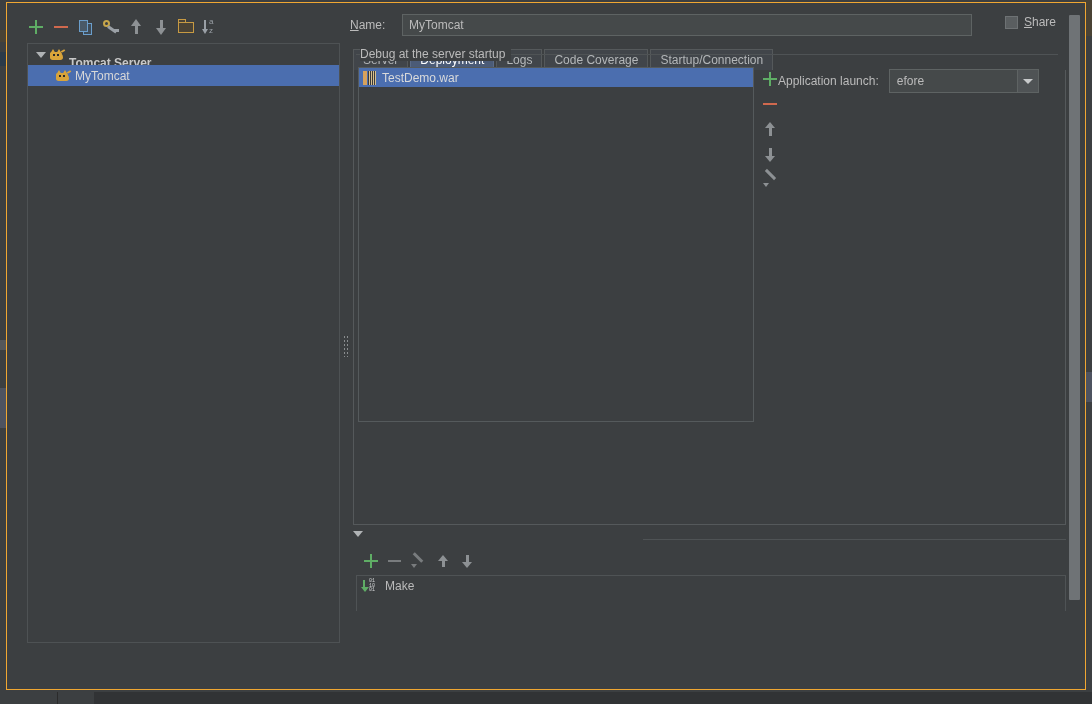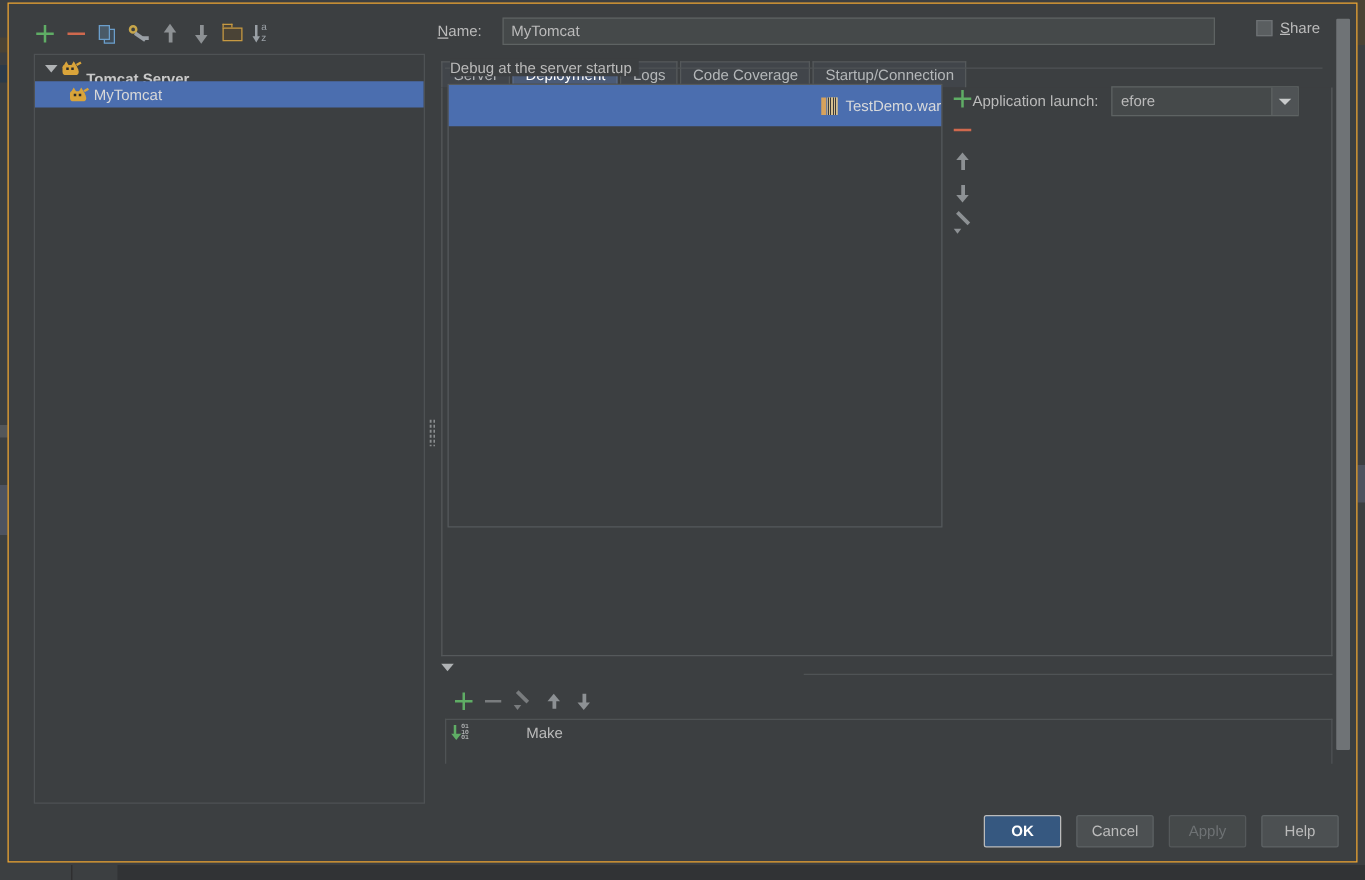--- a/index.html
+++ b/index.html
@@ -148,21 +148,21 @@
     border: 1px solid #55595b; border-top: none; background: #3c3f41;
   }
 
   .group-title { position:absolute; left: 10px; top: 44px; font-size: 12px; color: #bbbbbb; background:#3c3f41; padding-right:6px; z-index:2; }
   .group-line { position:absolute; left: 6px; top: 51px; width: 702px; height:1px; background:#4f5355; }
 
   .deploy-list {
     position: absolute; left: 8px; top: 64px; width: 396px; height: 355px;
     background: #3c3f41; border: 1px solid #555a5c;
   }
-  .deploy-item { height: 33px; display:flex; align-items:center; padding-left: 4px; cursor:pointer;justify-content:flex-end; }
+  .deploy-item { height: 19px; display:flex; align-items:center; padding-left: 4px; cursor:pointer; }
   .deploy-item.selected { background: #4b6eaf; }
   .war-icon { width: 13px; height: 14px; position: relative; margin-right: 6px; flex:0 0 13px; }
   .war-icon .wl { position:absolute; left:0; top:0; width:4px; height:14px; background:#d7a25c; }
   .war-icon .wr2{ position:absolute; left:5px; top:0; width:8px; height:14px; background:#d7c08e;
      background-image: repeating-linear-gradient(to right, #3a3a3a 0 1px, #d7c08e 1px 2px); }
   .deploy-label { font-size: 12px; color: #d9dadb; }
 
   .list-tools { position: absolute; left: 408px; top: 64px; width: 24px; }
   .lt-btn { width: 24px; height: 25px; position: relative; cursor: pointer; }
   .lt-plus::before { content:""; position:absolute; left:5px; top:11px; width:14px; height:2px; background:#5fad65; }
@@ -196,21 +196,21 @@
   .bl-plus::after  { content:""; position:absolute; left:9px; top:3px; width:2px; height:14px; background:#5fad65; }
   .bl-minus::before{ content:""; position:absolute; left:3px; top:9px; width:13px; height:2px; background:#797c7e; }
   .bl-pen .b { position:absolute; left:3px; top:5px; width:12px; height:3px; background:#797c7e; transform: rotate(45deg); transform-origin:center; }
   .bl-pen .t { position:absolute; left:2px; top:13px; width:0;height:0;border-left:3px solid transparent;border-right:3px solid transparent;border-top:4px solid #797c7e; }
   .bl-up .s { position:absolute; left:9px; top:8px; width:3px; height:8px; background:#8d9194; }
   .bl-up .h { position:absolute; left:5px; top:4px; width:0;height:0;border-left:5px solid transparent;border-right:5px solid transparent;border-bottom:6px solid #8d9194; }
   .bl-dn .s { position:absolute; left:9px; top:4px; width:3px; height:8px; background:#8d9194; }
   .bl-dn .h { position:absolute; left:5px; top:11px; width:0;height:0;border-left:5px solid transparent;border-right:5px solid transparent;border-top:6px solid #8d9194; }
 
   .bl-list { position: absolute; left: 3px; top: 44px; width: 710px; height: 36px; border-top: 1px solid #4f5355; border-left:1px solid #4f5355; border-right:1px solid #4f5355; }
-  .bl-item { height: 20px; display:flex; align-items:center; padding-left: 5px; cursor:pointer;gap:36px; }
+  .bl-item { height: 20px; display:flex; align-items:center; padding-left: 5px; cursor:pointer; }
   .make-icon { width: 18px; height: 14px; position: relative; margin-right: 5px; flex: 0 0 18px; }
   .make-icon .ar { position:absolute; left:1px; top:1px; width:2px; height:9px; background:#5fad65; }
   .make-icon .arh{ position:absolute; left:-1px; top:8px; width:0;height:0;border-left:4px solid transparent;border-right:4px solid transparent;border-top:5px solid #5fad65; }
   .make-icon .bits{ position:absolute; left:7px; top:0px; font-size:5px; line-height:4.6px; color:#cfd1d2; font-family:"Liberation Mono",monospace; letter-spacing:0px; }
   .bl-label { font-size: 12px; color: #bbbbbb; }
 
   
   .dlg-scroll { position: absolute; right: 5px; top: 12px; width: 11px; height: 585px; }
   .dlg-scroll .thumb { position:absolute; left:0; top:0; width:11px; height:585px; background:#6f7376; border-radius:1px; cursor:pointer; }
 
@@ -416,22 +416,14 @@
       </div>
 
     </div>
 
     <div class="dlg-scroll">
       <div class="thumb"></div>
     </div>
 
   </div>
 
-  <div class="footer">
-    <div class="btn-row">
-      <div class="dbtn primary">OK</div>
-      <div class="dbtn">Cancel</div>
-      <div class="dbtn disabled">Apply</div>
-      <div class="dbtn">Help</div>
-    </div>
-  </div>
 
 </div>
 
 </body></html>

